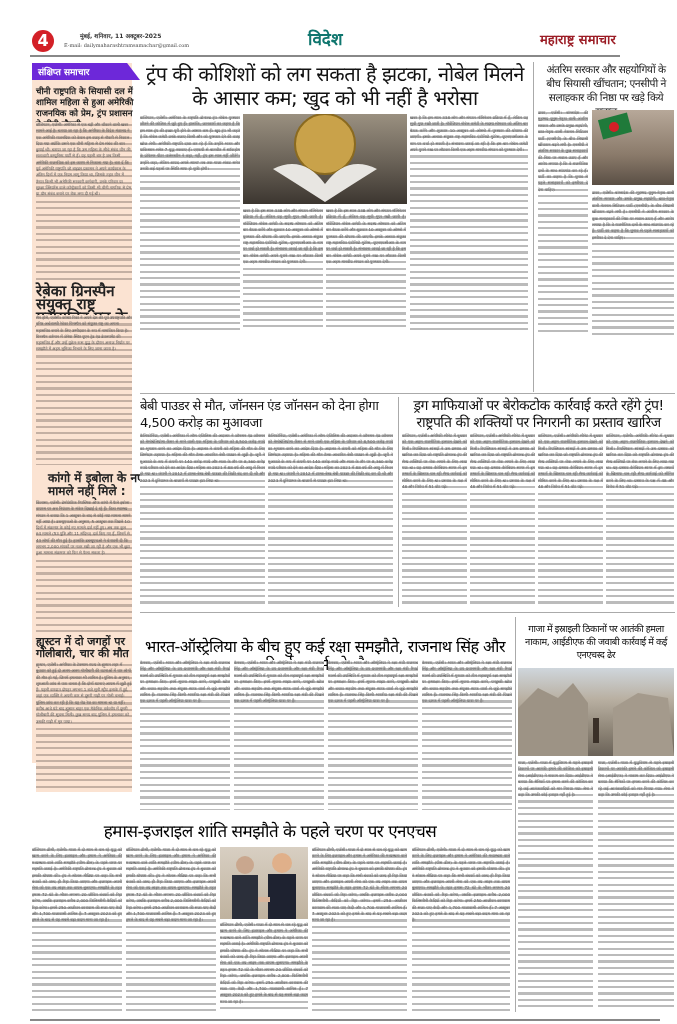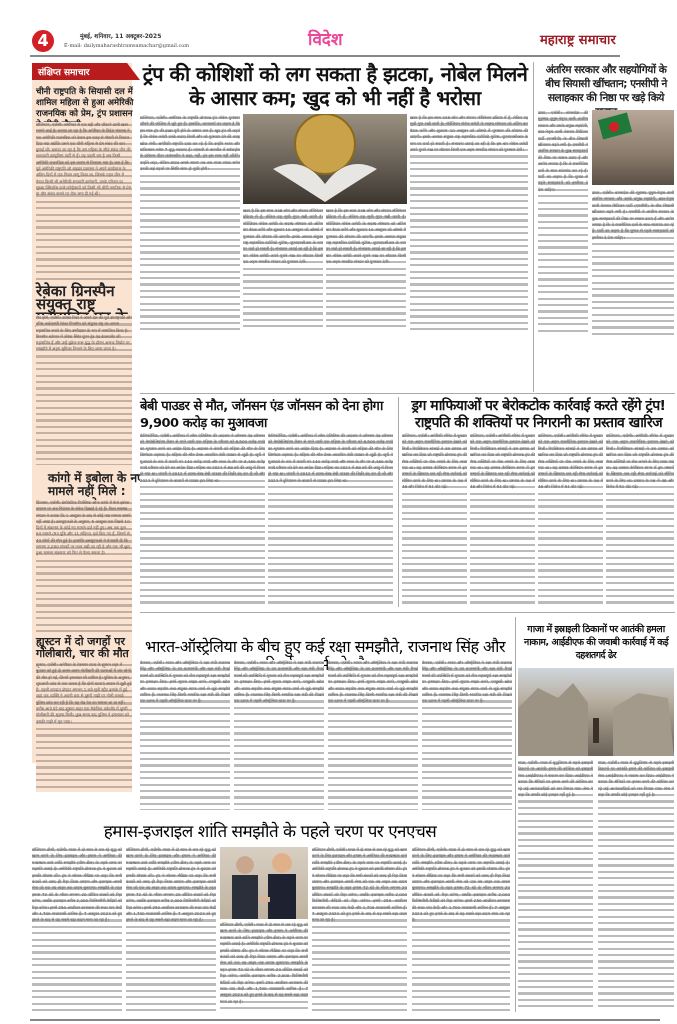--- a/index.html
+++ b/index.html
@@ -2,33 +2,33 @@
 <html><head>
 <meta charset="utf-8">
 <style>
   * { box-sizing: border-box; margin: 0; padding: 0; }
   body { width: 677px; height: 1024px; background: #fff; font-family: "DejaVu Sans", sans-serif; color: #222; position: relative; overflow: hidden; }
   .abs { position: absolute; }
   .masthead { left: 0; top: 0; width: 677px; height: 58px; }
   .pgnum { left: 32px; top: 30px; width: 22px; height: 22px; border-radius: 50%; background: #d32027; color: #fff; font: bold 16px "DejaVu Sans", sans-serif; text-align: center; line-height: 22px; }
   .dateline { left: 80px; top: 32px; font: bold 6px "DejaVu Sans", sans-serif; color: #333; }
   .email { left: 64px; top: 42px; font: 5px "DejaVu Serif", serif; color: #444; }
-  .section { left: 308px; top: 27px; font: bold 17px "DejaVu Sans", sans-serif; color: #ec4899; }
+  .section { left: 308px; top: 27px; font: bold 17px "DejaVu Sans", sans-serif; color: #0f766e; }
   .brand { left: 540px; top: 30px; font: bold 13px "DejaVu Sans", sans-serif; color: #9b1c25; }
   .rule { left: 30px; top: 55px; width: 590px; height: 2px; background: #888; }
 
   .sidebar { left: 32px; top: 63px; width: 100px; height: 700px; background: #fbe3d2; }
-  .side-tab { left: 32px; top: 63px; width: 108px; height: 17px; background: #b91c1c; color: #fff; font: bold 9px "DejaVu Sans", sans-serif; padding: 2px 6px; clip-path: polygon(0 0, 88% 0, 100% 100%, 0 100%); }
+  .side-tab { left: 32px; top: 63px; width: 108px; height: 17px; background: #6d28d9; color: #fff; font: bold 9px "DejaVu Sans", sans-serif; padding: 2px 6px; clip-path: polygon(0 0, 88% 0, 100% 100%, 0 100%); }
   .side-h { left: 36px; font: bold 8.5px "DejaVu Sans", sans-serif; color: #222; line-height: 11px; width: 100px; }
   .side-body { left: 36px; width: 96px; font: 4px "DejaVu Sans", sans-serif; color: #555; line-height: 6.3px; overflow: hidden; }
   .bodytext { font: 4px "DejaVu Sans", sans-serif; color: #555; line-height: 6.4px; overflow: hidden; text-align: justify; }
   .lines { background: repeating-linear-gradient(#fff 0 2px, #bbb 2px 4.2px, #fff 4.2px 6.4px); }
   .sidelines { background: repeating-linear-gradient(#fbe3d2 0 2px, #c4b0a3 2px 4.2px, #fbe3d2 4.2px 6.4px); }
 
-  .headline { font-family: "DejaVu Sans", sans-serif; font-weight: bold; color: #111; text-align: center; letter-spacing: -0.5px; }
+  .headline { font-family: "DejaVu Sans", sans-serif; font-weight: normal; color: #111; text-align: center; letter-spacing: -0.5px; }
   .photo { overflow: hidden; }
   .vrule { width: 1px; background: #aaa; }
   .hrule { height: 1px; background: #aaa; }
 </style>
 </head>
 <body>
 
 <div class="abs masthead">
   <div class="abs pgnum">4</div>
   <div class="abs dateline">मुंबई, शनिवार, 11 अक्टूबर-2025</div>
@@ -72,21 +72,21 @@
 <div class="abs photo" style="left:592px;top:110px;width:82px;height:75px;background:linear-gradient(180deg,#b7a899 0%,#8a7a6a 60%,#5a4f45 100%);">
   <svg width="82" height="75">
     <rect x="8" y="6" width="30" height="20" fill="#1f7a3a" transform="rotate(-15 23 16)"></rect>
     <circle cx="22" cy="17" r="5" fill="#d32027"></circle>
   </svg>
 </div>
 <div class="abs bodytext lines" style="left:592px;top:190px;width:82px;height:145px;">ढाका, एजेंसी। बांग्लादेश की मुहम्मद यूनुस-नेतृत्व वाली अंतरिम सरकार और उसके प्रमुख सहयोगी, छात्र-नेतृत्व वाली नेशनल सिटिजन पार्टी (एनसीपी) के बीच सियासी खींचतान बढ़ने लगी है। एनसीपी ने अंतरिम सरकार के कुछ सलाहकारों की निष्ठा पर सवाल उठाए हैं और आरोप लगाया है कि वे राजनीतिक दलों के साथ सांठगांठ कर रहे हैं। पार्टी का कहना है कि चुनाव से पहले सलाहकारों को इस्तीफा दे देना चाहिए।</div>
 
 <div class="abs hrule" style="left:140px;top:393px;width:535px;"></div>
 
-<div class="abs headline" style="left:140px;top:397px;width:255px;font-size:13px;line-height:17px;text-align:left;">बेबी पाउडर से मौत, जॉनसन एंड जॉनसन को देना होगा 9,900 करोड़ का मुआवजा</div>
+<div class="abs headline" style="left:140px;top:397px;width:255px;font-size:13px;line-height:17px;text-align:left;">बेबी पाउडर से मौत, जॉनसन एंड जॉनसन को देना होगा 4,500 करोड़ का मुआवजा</div>
 <div class="abs bodytext lines" style="left:140px;top:433px;width:125px;height:175px;">कैलिफोर्निया, एजेंसी। अमेरिका में लॉस एंजिलिस की अदालत ने जॉनसन एंड जॉनसन को मेसोथेलियोमा कैंसर से मरने वाली एक महिला के परिवार को 8,500 करोड़ रुपये का भुगतान करने का आदेश दिया है। अदालत ने कंपनी को महिला की मौत के लिए जिम्मेदार ठहराया है। महिला की मौत टैल्क आधारित बेबी पाउडर से जुड़ी है। जूरी ने मुआवजे के रूप में कंपनी पर 140 करोड़ रुपये और सजा के तौर पर 8,360 करोड़ रुपये परिवार को देने का आदेश दिया। महिला का 2021 में 88 वर्ष की आयु में निधन हो गया था। कंपनी ने 2012 में टाल्क-बेस्ड बेबी पाउडर की बिक्री बंद कर दी थी और 2023 में दुनियाभर के बाजारों से पाउडर हटा लिया था।</div>
 <div class="abs bodytext lines" style="left:268px;top:433px;width:125px;height:175px;">कैलिफोर्निया, एजेंसी। अमेरिका में लॉस एंजिलिस की अदालत ने जॉनसन एंड जॉनसन को मेसोथेलियोमा कैंसर से मरने वाली एक महिला के परिवार को 8,500 करोड़ रुपये का भुगतान करने का आदेश दिया है। अदालत ने कंपनी को महिला की मौत के लिए जिम्मेदार ठहराया है। महिला की मौत टैल्क आधारित बेबी पाउडर से जुड़ी है। जूरी ने मुआवजे के रूप में कंपनी पर 140 करोड़ रुपये और सजा के तौर पर 8,360 करोड़ रुपये परिवार को देने का आदेश दिया। महिला का 2021 में 88 वर्ष की आयु में निधन हो गया था। कंपनी ने 2012 में टाल्क-बेस्ड बेबी पाउडर की बिक्री बंद कर दी थी और 2023 में दुनियाभर के बाजारों से पाउडर हटा लिया था।</div>
 
 <div class="abs vrule" style="left:398px;top:397px;height:210px;"></div>
 
 <div class="abs headline" style="left:402px;top:397px;width:273px;font-size:14px;line-height:17px;">ड्रग माफियाओं पर बेरोकटोक कार्रवाई करते रहेंगे ट्रंप! राष्ट्रपति की शक्तियों पर निगरानी का प्रस्ताव खारिज</div>
 <div class="abs bodytext lines" style="left:402px;top:433px;width:65px;height:175px;">वाशिंगटन, एजेंसी। अमेरिकी सीनेट में बुधवार को एक अहम राजनीतिक हलचल देखने को मिली। रिपब्लिकन सांसदों ने उस प्रस्ताव को खारिज कर दिया जो राष्ट्रपति डोनाल्ड ट्रंप की सैन्य शक्तियों पर रोक लगाने के लिए लाया गया था। यह प्रस्ताव कैरेबियन सागर में ड्रग तस्करों के खिलाफ चल रही सैन्य कार्रवाई को सीमित करने के लिए था। प्रस्ताव के पक्ष में 48 और विरोध में 51 वोट पड़े।</div>
 <div class="abs bodytext lines" style="left:470px;top:433px;width:65px;height:175px;">वाशिंगटन, एजेंसी। अमेरिकी सीनेट में बुधवार को एक अहम राजनीतिक हलचल देखने को मिली। रिपब्लिकन सांसदों ने उस प्रस्ताव को खारिज कर दिया जो राष्ट्रपति डोनाल्ड ट्रंप की सैन्य शक्तियों पर रोक लगाने के लिए लाया गया था। यह प्रस्ताव कैरेबियन सागर में ड्रग तस्करों के खिलाफ चल रही सैन्य कार्रवाई को सीमित करने के लिए था। प्रस्ताव के पक्ष में 48 और विरोध में 51 वोट पड़े।</div>
 <div class="abs bodytext lines" style="left:538px;top:433px;width:65px;height:175px;">वाशिंगटन, एजेंसी। अमेरिकी सीनेट में बुधवार को एक अहम राजनीतिक हलचल देखने को मिली। रिपब्लिकन सांसदों ने उस प्रस्ताव को खारिज कर दिया जो राष्ट्रपति डोनाल्ड ट्रंप की सैन्य शक्तियों पर रोक लगाने के लिए लाया गया था। यह प्रस्ताव कैरेबियन सागर में ड्रग तस्करों के खिलाफ चल रही सैन्य कार्रवाई को सीमित करने के लिए था। प्रस्ताव के पक्ष में 48 और विरोध में 51 वोट पड़े।</div>
 <div class="abs bodytext lines" style="left:606px;top:433px;width:68px;height:175px;">वाशिंगटन, एजेंसी। अमेरिकी सीनेट में बुधवार को एक अहम राजनीतिक हलचल देखने को मिली। रिपब्लिकन सांसदों ने उस प्रस्ताव को खारिज कर दिया जो राष्ट्रपति डोनाल्ड ट्रंप की सैन्य शक्तियों पर रोक लगाने के लिए लाया गया था। यह प्रस्ताव कैरेबियन सागर में ड्रग तस्करों के खिलाफ चल रही सैन्य कार्रवाई को सीमित करने के लिए था। प्रस्ताव के पक्ष में 48 और विरोध में 51 वोट पड़े।</div>
@@ -94,21 +94,21 @@
 <div class="abs hrule" style="left:140px;top:612px;width:535px;"></div>
 
 <div class="abs headline" style="left:140px;top:638px;width:370px;font-size:16px;line-height:18px;font-weight:normal;color:#000;">भारत-ऑस्ट्रेलिया के बीच हुए कई रक्षा समझौते, राजनाथ सिंह और रिचर्ड मार्ल्स रहे मौजूद</div>
 <div class="abs bodytext lines" style="left:140px;top:660px;width:90px;height:150px;">कैनबरा, एजेंसी। भारत और ऑस्ट्रेलिया ने रक्षा मंत्री राजनाथ सिंह और ऑस्ट्रेलिया के उप प्रधानमंत्री और रक्षा मंत्री रिचर्ड मार्ल्स की उपस्थिति में गुरुवार को तीन महत्वपूर्ण रक्षा समझौतों पर हस्ताक्षर किए। इनमें सूचना साझा करने, पनडुब्बी खोज और बचाव सहयोग तथा संयुक्त स्टाफ वार्ता से जुड़े समझौते शामिल हैं। राजनाथ सिंह किसी भारतीय रक्षा मंत्री की पिछले एक दशक में पहली ऑस्ट्रेलिया यात्रा पर हैं।</div>
 <div class="abs bodytext lines" style="left:234px;top:660px;width:90px;height:150px;">कैनबरा, एजेंसी। भारत और ऑस्ट्रेलिया ने रक्षा मंत्री राजनाथ सिंह और ऑस्ट्रेलिया के उप प्रधानमंत्री और रक्षा मंत्री रिचर्ड मार्ल्स की उपस्थिति में गुरुवार को तीन महत्वपूर्ण रक्षा समझौतों पर हस्ताक्षर किए। इनमें सूचना साझा करने, पनडुब्बी खोज और बचाव सहयोग तथा संयुक्त स्टाफ वार्ता से जुड़े समझौते शामिल हैं। राजनाथ सिंह किसी भारतीय रक्षा मंत्री की पिछले एक दशक में पहली ऑस्ट्रेलिया यात्रा पर हैं।</div>
 <div class="abs bodytext lines" style="left:328px;top:660px;width:90px;height:150px;">कैनबरा, एजेंसी। भारत और ऑस्ट्रेलिया ने रक्षा मंत्री राजनाथ सिंह और ऑस्ट्रेलिया के उप प्रधानमंत्री और रक्षा मंत्री रिचर्ड मार्ल्स की उपस्थिति में गुरुवार को तीन महत्वपूर्ण रक्षा समझौतों पर हस्ताक्षर किए। इनमें सूचना साझा करने, पनडुब्बी खोज और बचाव सहयोग तथा संयुक्त स्टाफ वार्ता से जुड़े समझौते शामिल हैं। राजनाथ सिंह किसी भारतीय रक्षा मंत्री की पिछले एक दशक में पहली ऑस्ट्रेलिया यात्रा पर हैं।</div>
 <div class="abs bodytext lines" style="left:422px;top:660px;width:90px;height:150px;">कैनबरा, एजेंसी। भारत और ऑस्ट्रेलिया ने रक्षा मंत्री राजनाथ सिंह और ऑस्ट्रेलिया के उप प्रधानमंत्री और रक्षा मंत्री रिचर्ड मार्ल्स की उपस्थिति में गुरुवार को तीन महत्वपूर्ण रक्षा समझौतों पर हस्ताक्षर किए। इनमें सूचना साझा करने, पनडुब्बी खोज और बचाव सहयोग तथा संयुक्त स्टाफ वार्ता से जुड़े समझौते शामिल हैं। राजनाथ सिंह किसी भारतीय रक्षा मंत्री की पिछले एक दशक में पहली ऑस्ट्रेलिया यात्रा पर हैं।</div>
 
 <div class="abs vrule" style="left:515px;top:617px;height:395px;"></div>
 
-<div class="abs headline" style="left:518px;top:622px;width:156px;font-size:9.5px;line-height:13px;">गाजा में इस्राइली ठिकानों पर आतंकी हमला नाकाम, आईडीएफ की जवाबी कार्रवाई में कई दहशतगर्द ढेर</div>
+<div class="abs headline" style="left:518px;top:622px;width:156px;font-size:9.5px;line-height:13px;">गाजा में इस्राइली ठिकानों पर आतंकी हमला नाकाम, आईडीएफ की जवाबी कार्रवाई में कई एनएचस्द ढेर</div>
 <div class="abs photo" style="left:518px;top:668px;width:156px;height:88px;background:linear-gradient(180deg,#cfd6dc 0%,#b9b0a2 35%,#8f8678 70%,#6a6258 100%);">
   <svg width="156" height="88">
     <polygon points="0,40 20,20 40,30 55,15 70,35 70,88 0,88" fill="#9d9385"></polygon>
     <polygon points="95,40 120,25 150,30 156,88 95,88" fill="#a49a8c"></polygon>
     <rect x="75" y="50" width="6" height="25" fill="#3a3028"></rect>
   </svg>
 </div>
 <div class="abs bodytext lines" style="left:518px;top:760px;width:75px;height:250px;">गाजा, एजेंसी। गाजा में युद्धविराम से पहले इस्राइली ठिकानों पर आतंकी हमले की कोशिश को इस्राइली सेना (आईडीएफ) ने नाकाम कर दिया। आईडीएफ ने बताया कि सैनिकों पर हमला करने की कोशिश कर रहे कई आतंकवादियों को मार गिराया गया। सेना ने कहा कि उसकी कोई हताहत नहीं हुई है।</div>
 <div class="abs bodytext lines" style="left:598px;top:760px;width:76px;height:250px;">गाजा, एजेंसी। गाजा में युद्धविराम से पहले इस्राइली ठिकानों पर आतंकी हमले की कोशिश को इस्राइली सेना (आईडीएफ) ने नाकाम कर दिया। आईडीएफ ने बताया कि सैनिकों पर हमला करने की कोशिश कर रहे कई आतंकवादियों को मार गिराया गया। सेना ने कहा कि उसकी कोई हताहत नहीं हुई है।</div>
 

